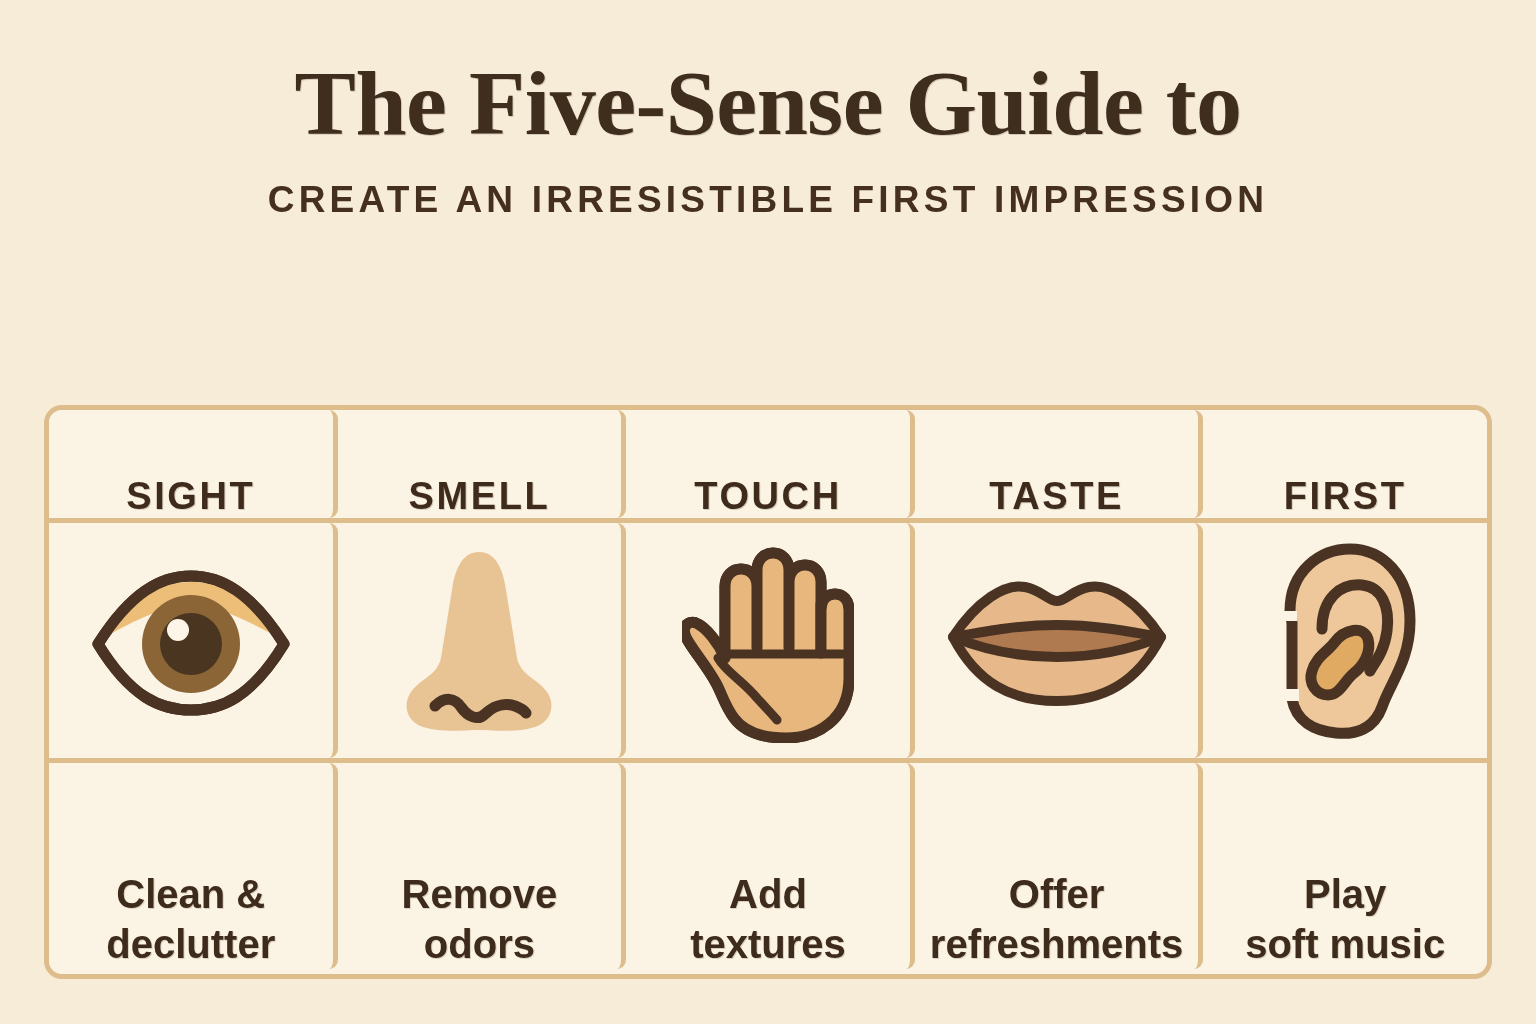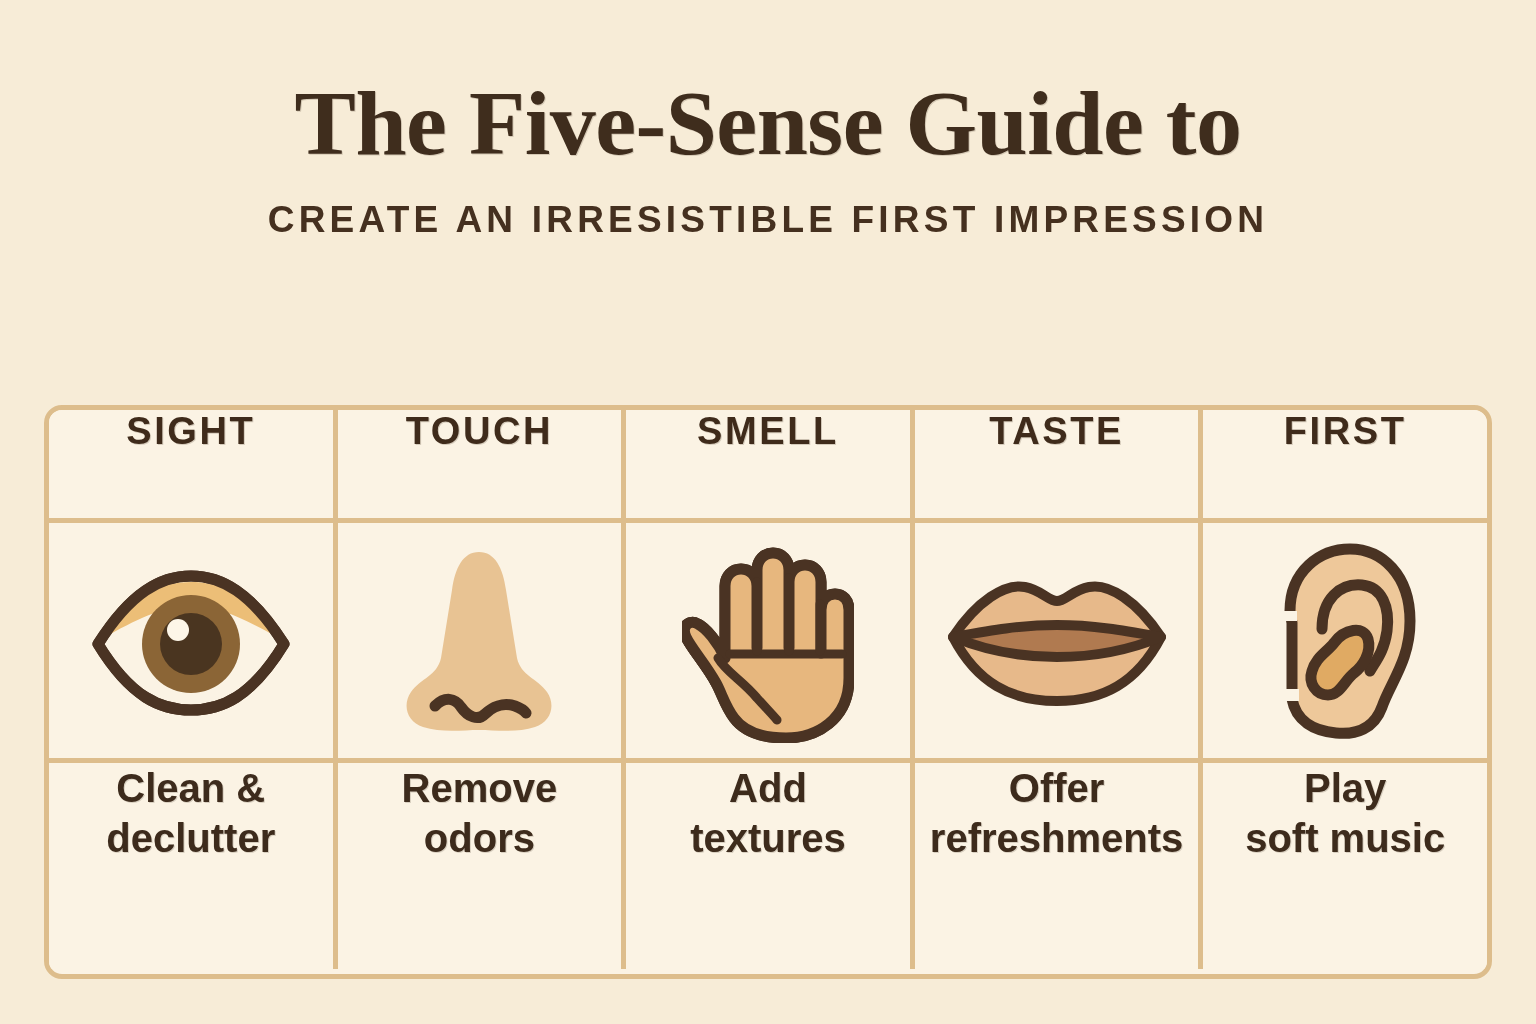--- a/index.html
+++ b/index.html
@@ -11,21 +11,21 @@
     height: 1024px;
     background: #f7ecd7;
     font-family: "Liberation Sans", sans-serif;
     overflow: hidden;
     position: relative;
   }
 
   
   .header {
     width: 100%;
-    padding-top: 78px;
+    padding-top: 58px;
     text-align: center;
   }
   .title {
     font-family: "Liberation Serif", serif;
     font-weight: bold;
     font-size: 92px;
     line-height: 0.99;
     color: #3f2d1d;
     letter-spacing: -0.5px;
     margin: 0 auto;
@@ -64,24 +64,25 @@
   }
   .row-head { height: 113px; border-bottom: 5px solid #ddbd8c; }
   .row-icon { height: 240px; border-bottom: 5px solid #ddbd8c; }
   .row-cap  { height: 206px; }
 
   .cell {
     flex: 1 1 0;
     box-sizing: border-box;
     border-right: 5px solid #ddbd8c;
     display: flex;
-    align-items: flex-start;
+    align-items: flex-end;
     justify-content: center;
     position: relative;
     background: #fbf3e4;
+    border-radius: 9px;
   }
   .cell:last-child { border-right: none; }
 
   .head-label {
     font-size: 38px;
     font-weight: bold;
     letter-spacing: 2.6px;
     color: #3f2b1b;
     text-shadow: 1px 1px 0 rgba(63,43,27,0.2);
   }
@@ -113,24 +114,24 @@
   <div class="subtitle">CREATE AN IRRESISTIBLE FIRST IMPRESSION</div>
 </div>
 
 <div class="table-wrap">
 
   <div class="row row-head">
     <div class="cell">
       <span class="head-label">SIGHT</span>
     </div>
     <div class="cell">
+      <span class="head-label">SMELL</span>
+    </div>
+    <div class="cell">
       <span class="head-label">TOUCH</span>
-    </div>
-    <div class="cell">
-      <span class="head-label">SMELL</span>
     </div>
     <div class="cell">
       <span class="head-label">TASTE</span>
     </div>
     <div class="cell">
       <span class="head-label">FIRST</span>
     </div>
   </div>
 
   <div class="row row-icon">

